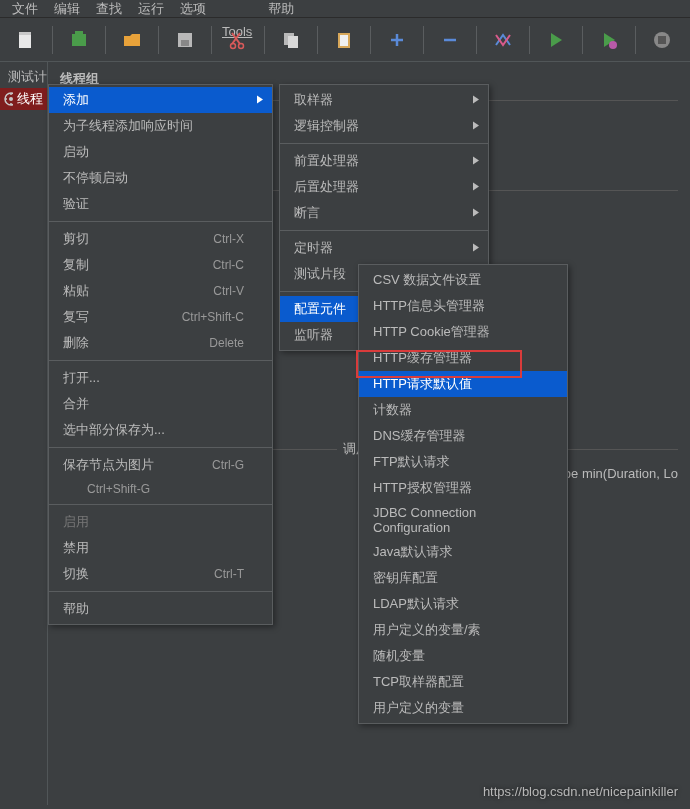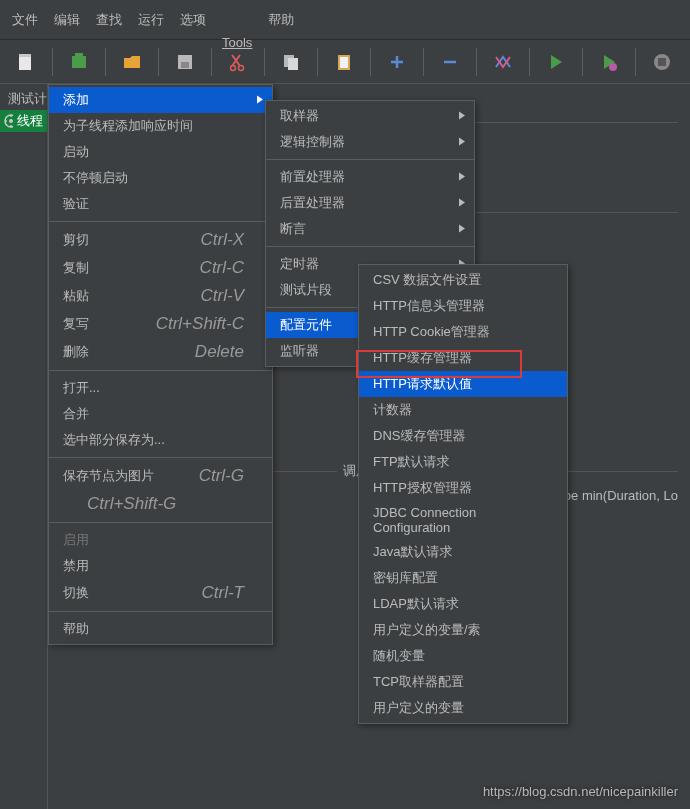--- a/index.html
+++ b/index.html
@@ -1,18 +1,18 @@
 <!DOCTYPE html>
 <html><head>
   <meta charset="utf-8">
   <style>
     * { margin: 0; padding: 0; box-sizing: border-box; font-family: "Microsoft YaHei", Arial, sans-serif; font-size: 13px; }
     body { background: #3c3f41; color: #bbbbbb; width: 690px; height: 809px; overflow: hidden; position: relative; }
     
-    .menubar { background: #3c3f41; height: 40px; display: flex; align-items: center; padding: 0 4px; border-bottom: 1px solid #2b2b2b; }
+    .menubar { background: #3c3f41; height: 18px; display: flex; align-items: center; padding: 0 4px; border-bottom: 1px solid #2b2b2b; }
     .menubar-item { padding: 2px 8px; color: #bbbbbb; cursor: pointer; }
     .menubar-item.tools { text-decoration: underline; margin-top: 46px; }
     
     .toolbar { background: #3c3f41; height: 44px; display: flex; align-items: center; padding: 0 6px; gap: 0; border-bottom: 1px solid #515658; }
     .toolbar-sep { width: 1px; height: 28px; background: #5a5d5f; margin: 0 6px; }
     .toolbar-btn { width: 32px; height: 32px; margin: 0 4px; display: flex; align-items: center; justify-content: center; border-radius: 3px; cursor: pointer; }
     
     .main { display: flex; height: calc(100% - 66px); }
     .sidebar { width: 48px; background: #3c3f41; border-right: 1px solid #515658; padding-top: 4px; }
     .side-item { display: flex; align-items: center; padding: 2px 4px; color: #bbbbbb; gap: 4px; white-space: nowrap; overflow: hidden; }
@@ -21,21 +21,21 @@
     .content-title { color: #bbbbbb; font-weight: bold; margin-bottom: 12px; }
     .content-row { margin: 8px 0; color: #bbbbbb; display: flex; align-items: center; gap: 6px; }
     .content-row .line { flex: 1; height: 1px; background: #555; }
     .content-row input[type="text"] { background: #45494a; border: 1px solid #646464; color: #bbbbbb; padding: 2px 4px; }
     
     
     .ctx-menu { position: absolute; background: #3c3f41; border: 1px solid #5a5d5f; box-shadow: 2px 2px 6px rgba(0,0,0,0.4); z-index: 100; min-width: 210px; padding: 2px 0; }
     .ctx-item { padding: 4px 28px 4px 14px; color: #bbbbbb; cursor: pointer; display: flex; justify-content: space-between; align-items: center; position: relative; }
     .ctx-item.highlighted { background: #0a5bce; color: #ffffff; }
     .ctx-item.disabled { color: #777; }
-    .ctx-item .shortcut { color: #999; font-size: 17px; margin-left: 24px; font-style: italic; }
+    .ctx-item .shortcut { color: #999; font-size: 12px; margin-left: 24px; }
     .ctx-item .arrow { position: absolute; right: 8px; top: 50%; transform: translateY(-50%); }
     .ctx-sep { height: 1px; background: #5a5d5f; margin: 4px 0; }
     
     .highlight-box { position: absolute; border: 2px solid #d93b3b; pointer-events: none; z-index: 200; }
     
     .watermark { position: absolute; bottom: 10px; right: 12px; color: #b8b8b8; font-size: 13px; text-shadow: 0 0 4px rgba(0,0,0,0.6); z-index: 50; }
     
     .checkbox-vis { width: 14px; height: 14px; background: #5a5d5f; border: 1px solid #777; display: inline-block; }
     .warn-ico { width: 0; height: 0; border-left: 6px solid transparent; border-right: 6px solid transparent; border-bottom: 10px solid #f0a732; display: inline-block; }
   </style>
@@ -144,21 +144,21 @@
 
 <div class="main">
   <div class="sidebar">
     <div class="side-item">
       <svg width="14" height="14">
           <path d="M2 7 L5 7 L8 3 L8 11 L5 7" fill="#6aa8e8"></path>
           <rect x="7" y="3" width="6" height="8" fill="#e8e8e8"></rect>
         </svg>
       <span>测试计划演示</span>
     </div>
-    <div class="side-item" style="background:#15803d;color:#fff;">
+    <div class="side-item" style="background:#7f1d1d;color:#fff;">
       <svg width="14" height="14">
           <circle cx="7" cy="7" r="6" fill="none" stroke="#c8c8c8" stroke-width="1.5"></circle>
           <circle cx="7" cy="7" r="2" fill="#c8c8c8"></circle>
           <path d="M7 1 L7 3 M7 11 L7 13 M1 7 L3 7 M11 7 L13 7" stroke="#c8c8c8" stroke-width="1.5"></path>
         </svg>
       <span>线程</span>
     </div>
   </div>
 
   <div class="content">
@@ -275,21 +275,21 @@
     <div class="ctx-item">
       <span>切换</span>
       <span class="shortcut">Ctrl-T</span>
     </div>
     <div class="ctx-sep"></div>
     <div class="ctx-item">
       <span>帮助</span>
     </div>
   </div>
 
-<div class="ctx-menu" id="ctx2" style="left:265px;top:84px;width:93px;margin-top:16px;">
+<div class="ctx-menu" id="ctx2" style="left:279px;top:84px;width:93px;">
     <div class="ctx-item">
       <span>取样器</span>
       <span class="arrow"><svg width="8" height="10">
           <path d="M1 1 L7 5 L1 9 Z" fill="#bbbbbb"></path>
         </svg></span>
     </div>
     <div class="ctx-item">
       <span>逻辑控制器</span>
       <span class="arrow"><svg width="8" height="10">
           <path d="M1 1 L7 5 L1 9 Z" fill="#bbbbbb"></path>

